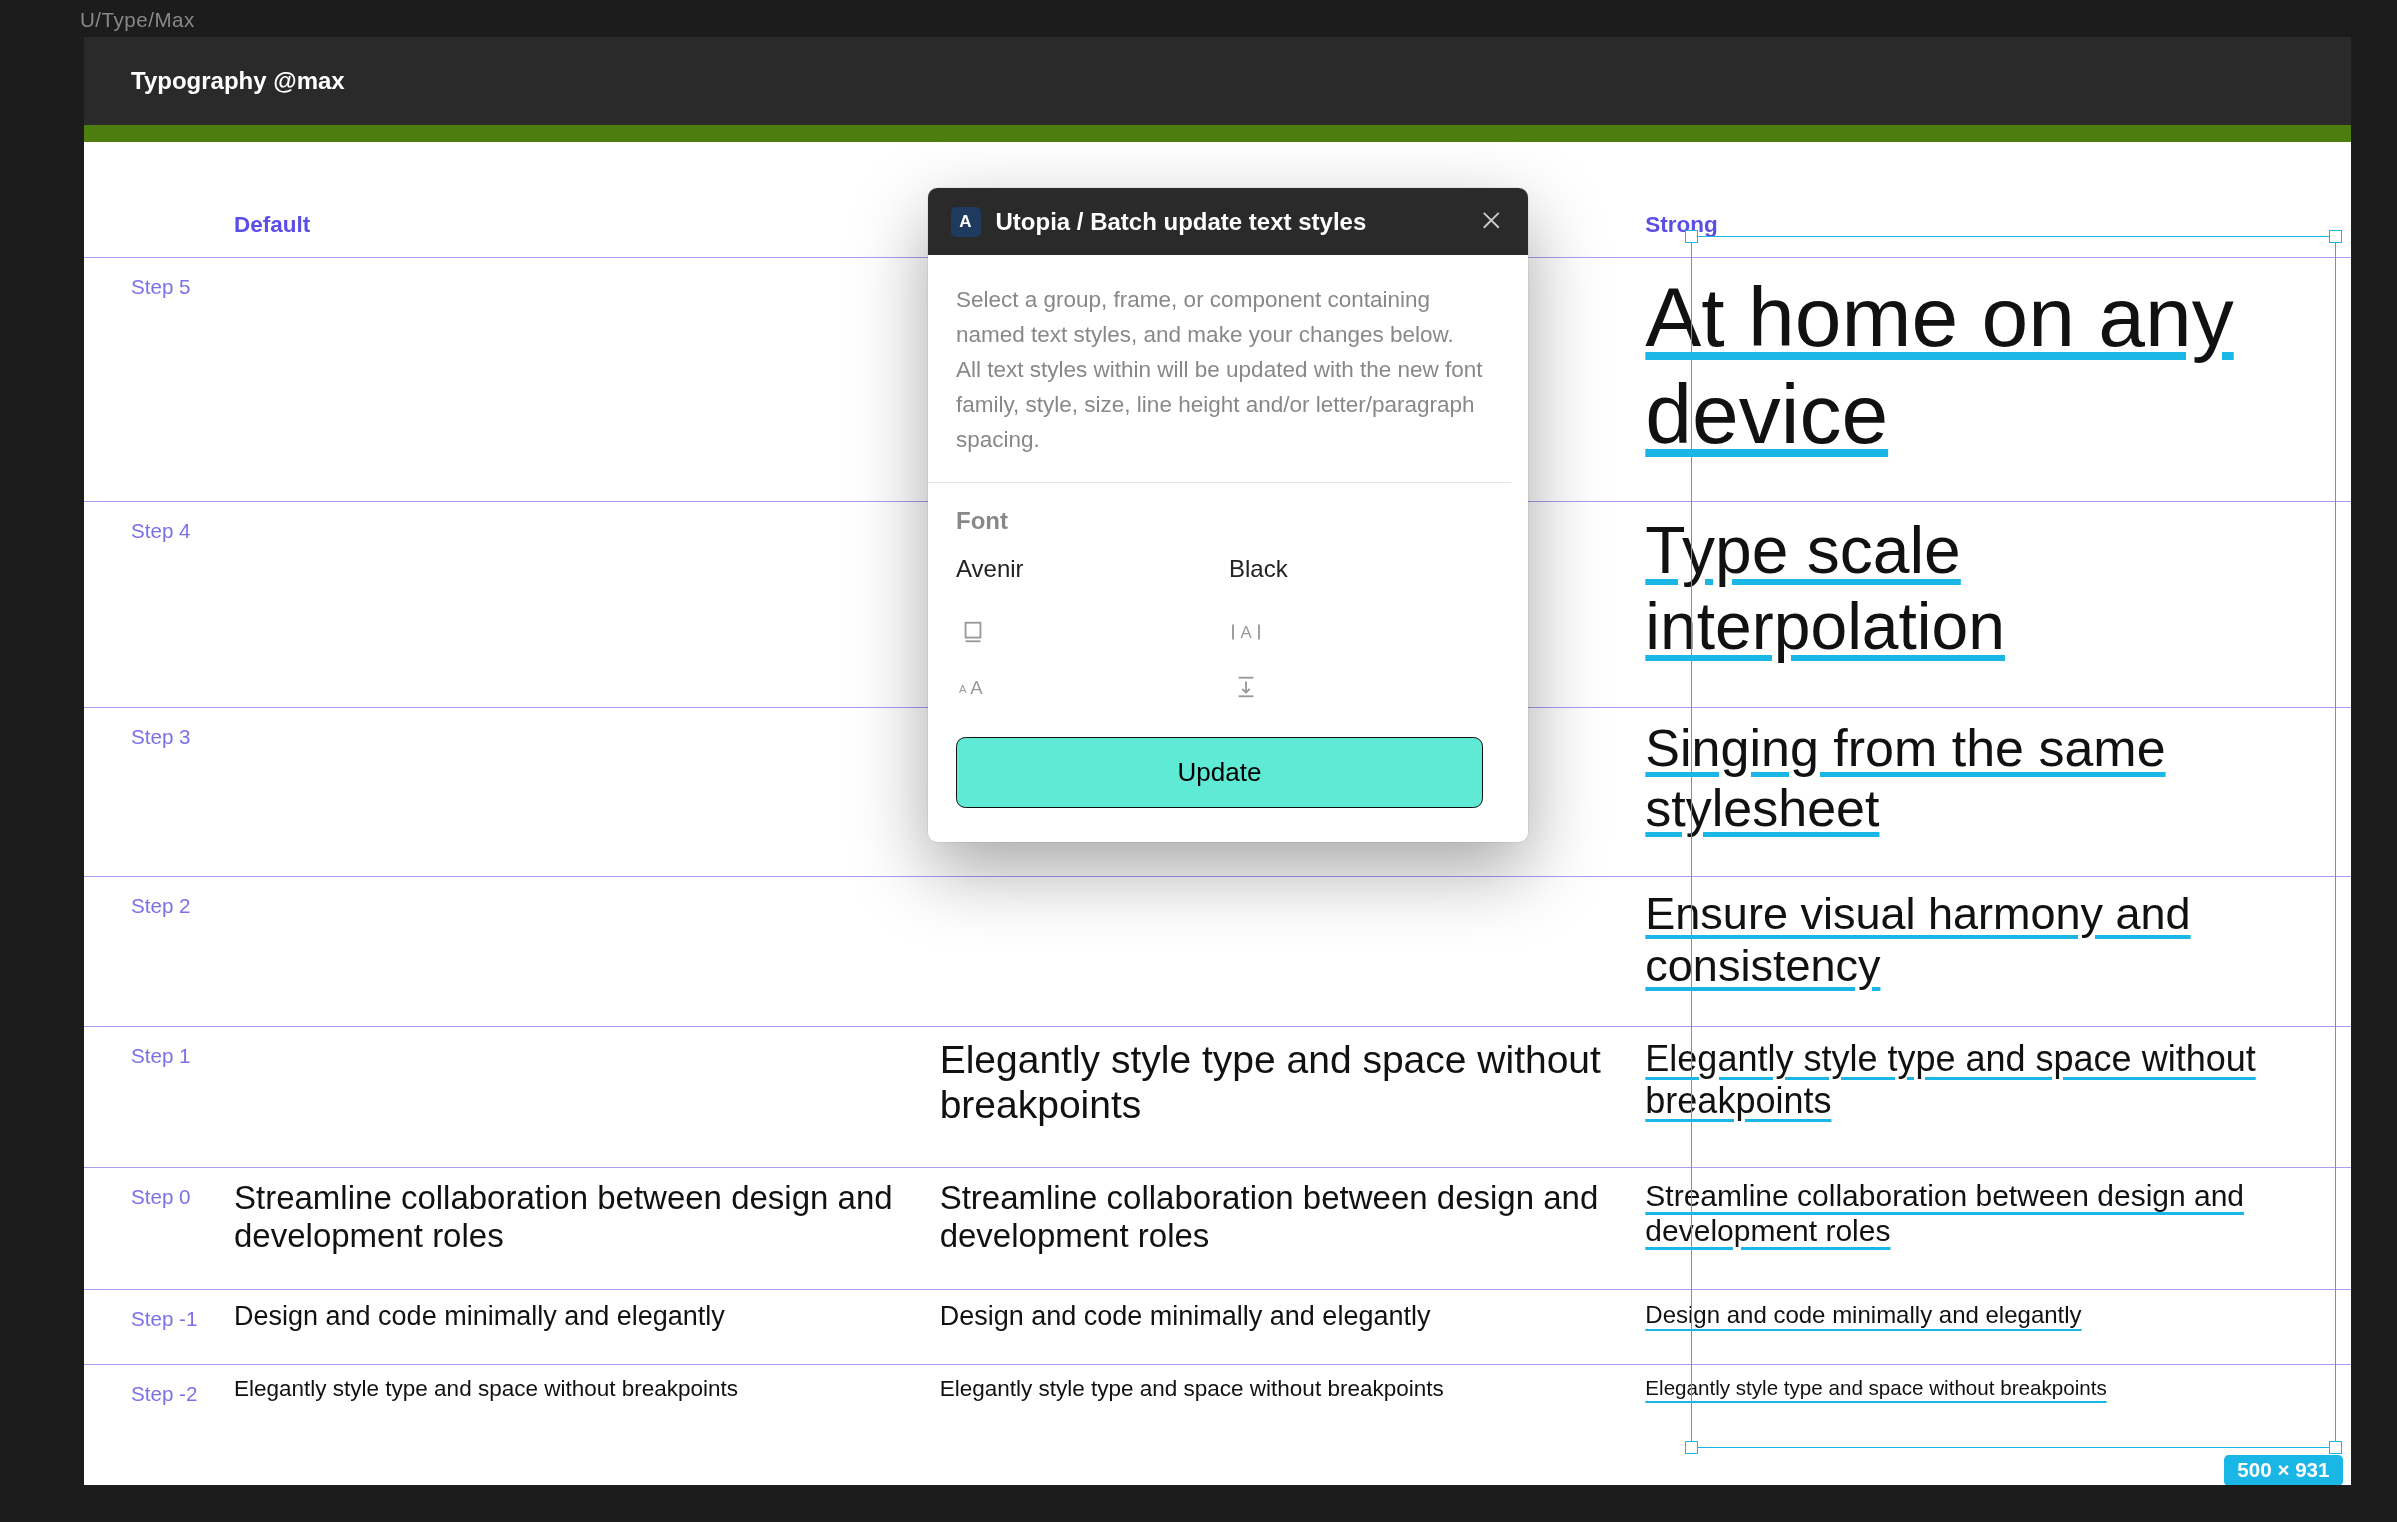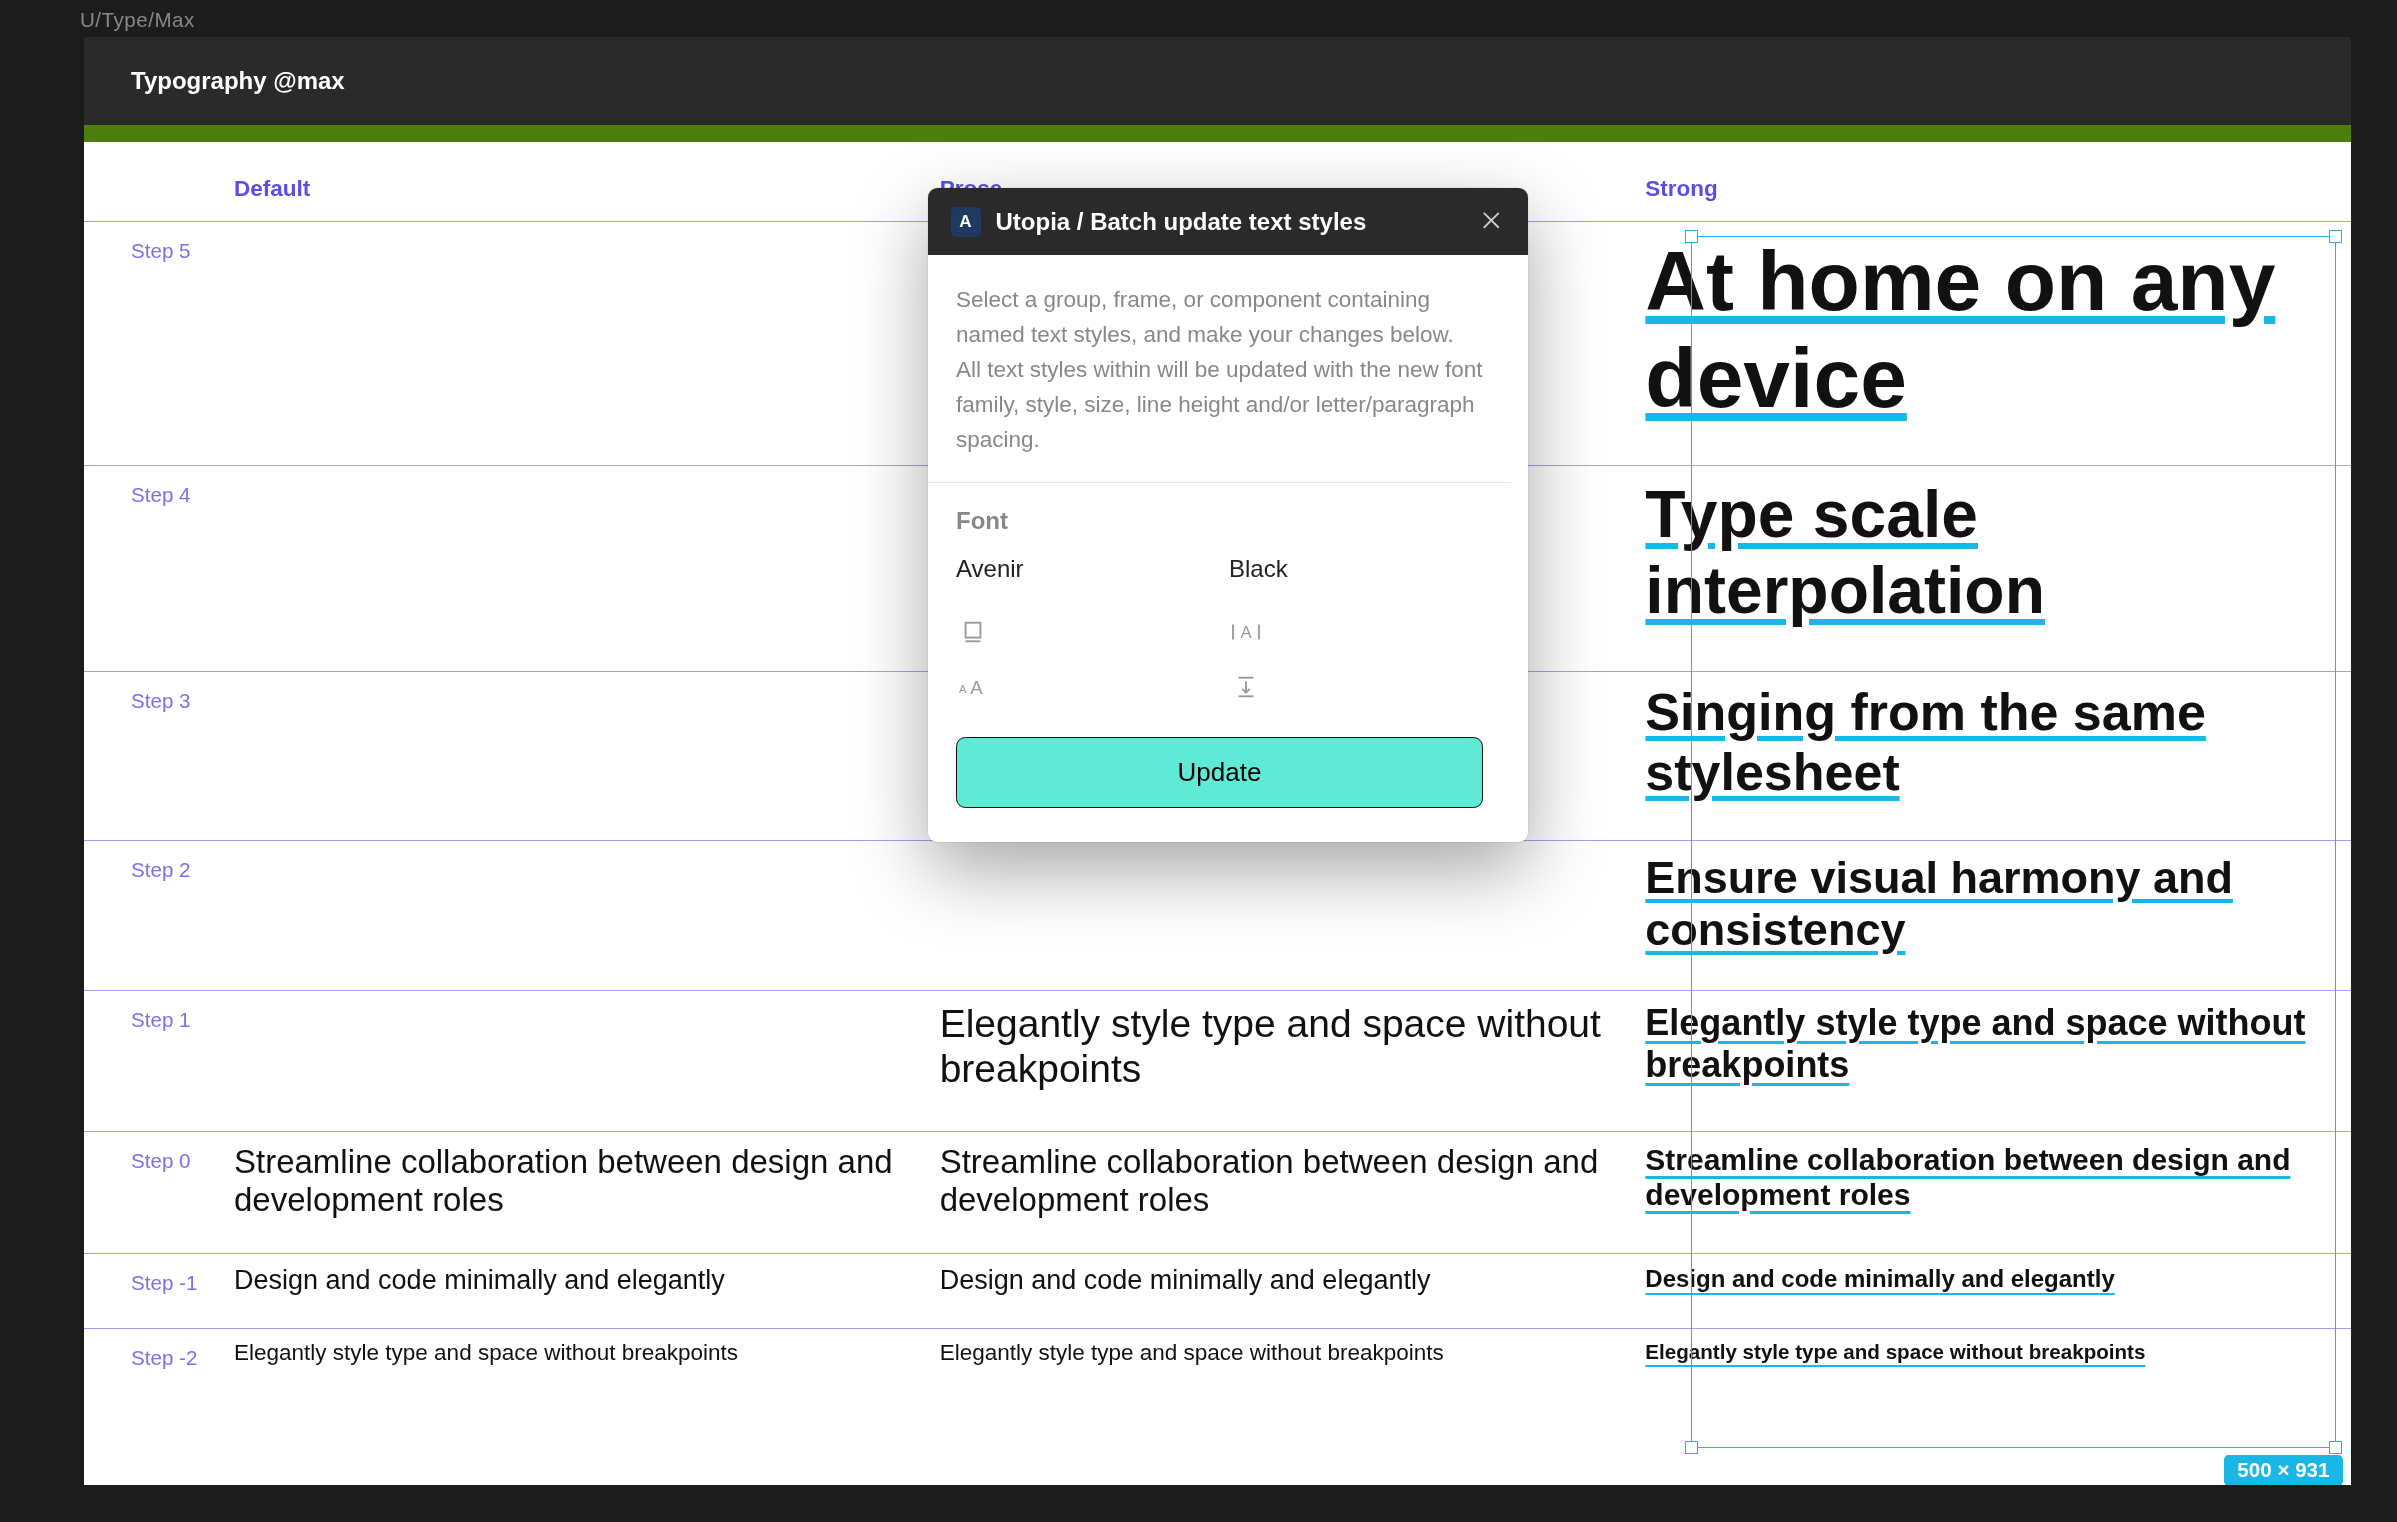--- a/index.html
+++ b/index.html
@@ -48,20 +48,21 @@
 .grid {
   display: grid;
   grid-template-columns: 150px 1fr 1fr 1fr;
   padding: 0;
 }
 .col-head {
   color: #5b4ee6;
   font-weight: 600;
   font-size: 22.5px;
   padding: 34px 0 19px 0;
+  margin-top: 36px;
 }
 .step-label {
   color: #7c70e8;
   font-size: 20.6px;
   padding: 17px 0 0 47px;
   border-top: 0.9px solid #a99cf2;
 }
 .cell {
   border-top: 0.9px solid #a99cf2;
   padding: 11.2px 37px 28px 0;
@@ -75,21 +76,21 @@
 .s5 { font-size: 84px; font-weight: 900; }
 .s4 { font-size: 66px; font-weight: 900; }
 .s3 { font-size: 52px; font-weight: 900; }
 .s2 { font-size: 45px; font-weight: 900; }
 .s1 { font-size: 39px; }
 .s0 { font-size: 33px; }
 .sm1 { font-size: 27px; }
 .sm2 { font-size: 22.5px; }
 .prose .s1 { font-weight: 400; }
 .prose .s0 { font-weight: 400; }
-.strong .sample { font-weight: 700; }
+.strong .sample { font-weight: 400; }
 .default .s0 { font-weight: 400; }
 .default .sm1 { font-weight: 400; }
 .default .sm2 { font-weight: 400; }
 .strong .s1 { font-size: 36px; }
 .strong .s0 { font-size: 30px; }
 .strong .sm1 { font-size: 24px; }
 .strong .sm2 { font-size: 20.6px; }
 .strong .sample { text-decoration: underline; text-decoration-color: #1ab6e6; text-underline-offset: 5.6px; }
 
 

